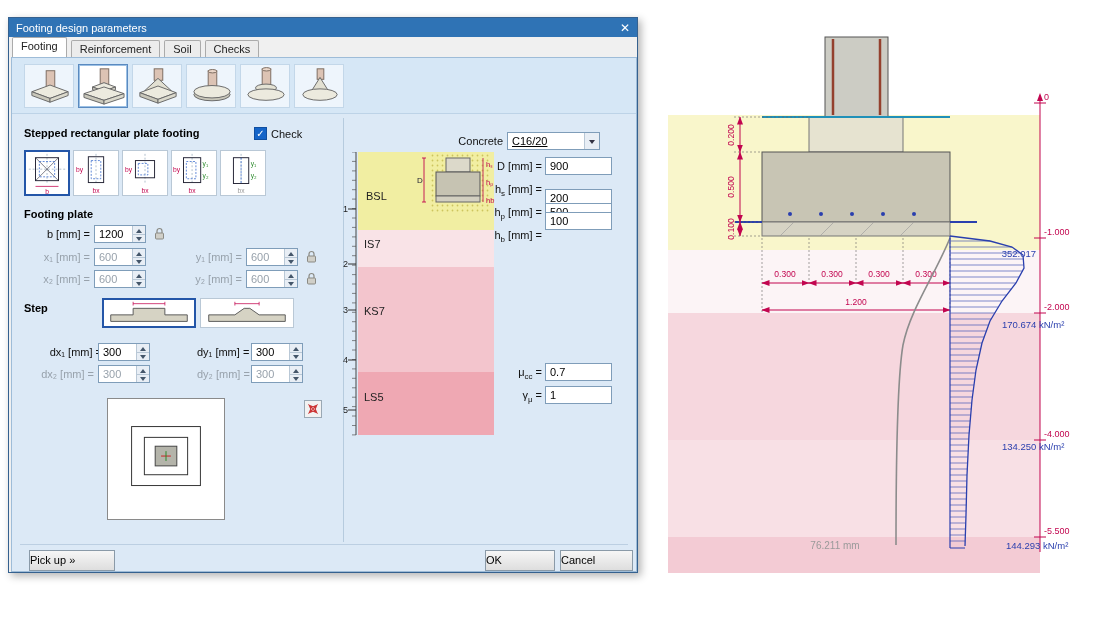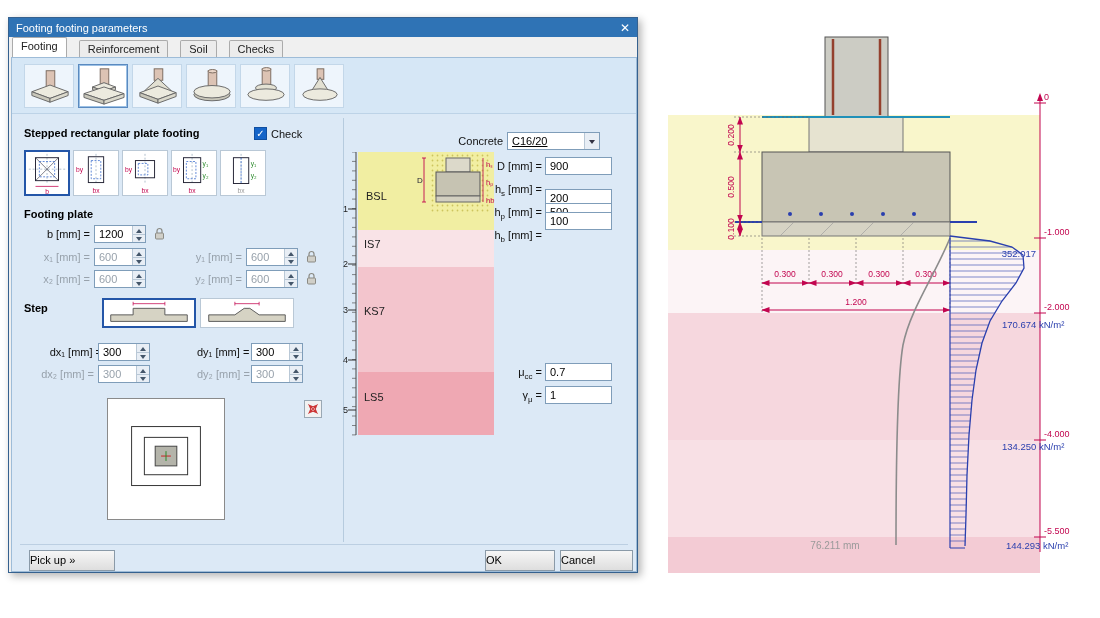--- a/index.html
+++ b/index.html
@@ -8,21 +8,21 @@
 
   
   .dialog { position:absolute; left:8px; top:17px; width:630px; height:556px;
             background:#f0f0f0; border:1px solid #35618f; box-shadow:3px 3px 8px rgba(0,0,0,.3); }
   .titlebar { position:absolute; left:0; top:0; right:0; height:19px; background:#2f73b5;
               color:#fff; display:flex; align-items:center; padding:0 7px; }
   .titlebar .close { margin-left:auto; font-size:12px; line-height:12px; cursor:pointer; }
   .tabstrip { position:absolute; left:0; top:19px; right:0; height:20px; background:#f0f0f0;
               display:flex; align-items:flex-end; padding-left:3px; }
   .tab { height:17px; padding:2px 8px 0 8px; border:1px solid #ababab; border-bottom:none;
-         background:#ececec; margin-right:12px; border-radius:2px 2px 0 0; color:#222; }
+         background:#ececec; margin-right:4px; border-radius:2px 2px 0 0; color:#222; }
   .tab.active { background:#fff; height:20px; position:relative; z-index:2; }
   .page { position:absolute; left:2px; top:39px; width:626px; height:515px;
           background:#dce9f6; border:1px solid #9ebcd8; }
 
   .iconband { position:absolute; left:0; top:0; width:624px; height:56px; background:#d6e7f6;
               border-bottom:1px solid #bdd3e7; }
   .typebtn { position:absolute; top:6px; width:50px; height:44px; background:#eef5fc;
              border:1px solid #c3d7e9; }
   .typebtn.sel { background:#ffffff; border:1px solid #5a8ac0; box-shadow:inset 0 0 0 1px #9cc0e4; }
 
@@ -78,21 +78,21 @@
   .drawingsvg { position:absolute; left:650px; top:25px; }
   svg text { font-family:"Liberation Sans", sans-serif; }
 </style>
 </head>
 <body>
 
 <div class="root">
 
   <div class="dialog">
     <div class="titlebar">
-      <span>Footing footing parameters</span>
+      <span>Footing design parameters</span>
       <span class="close">✕</span>
     </div>
     <div class="tabstrip">
       <span class="tab active">Footing</span>
       <span class="tab">Reinforcement</span>
       <span class="tab">Soil</span>
       <span class="tab">Checks</span>
     </div>
 
     <div class="page">

